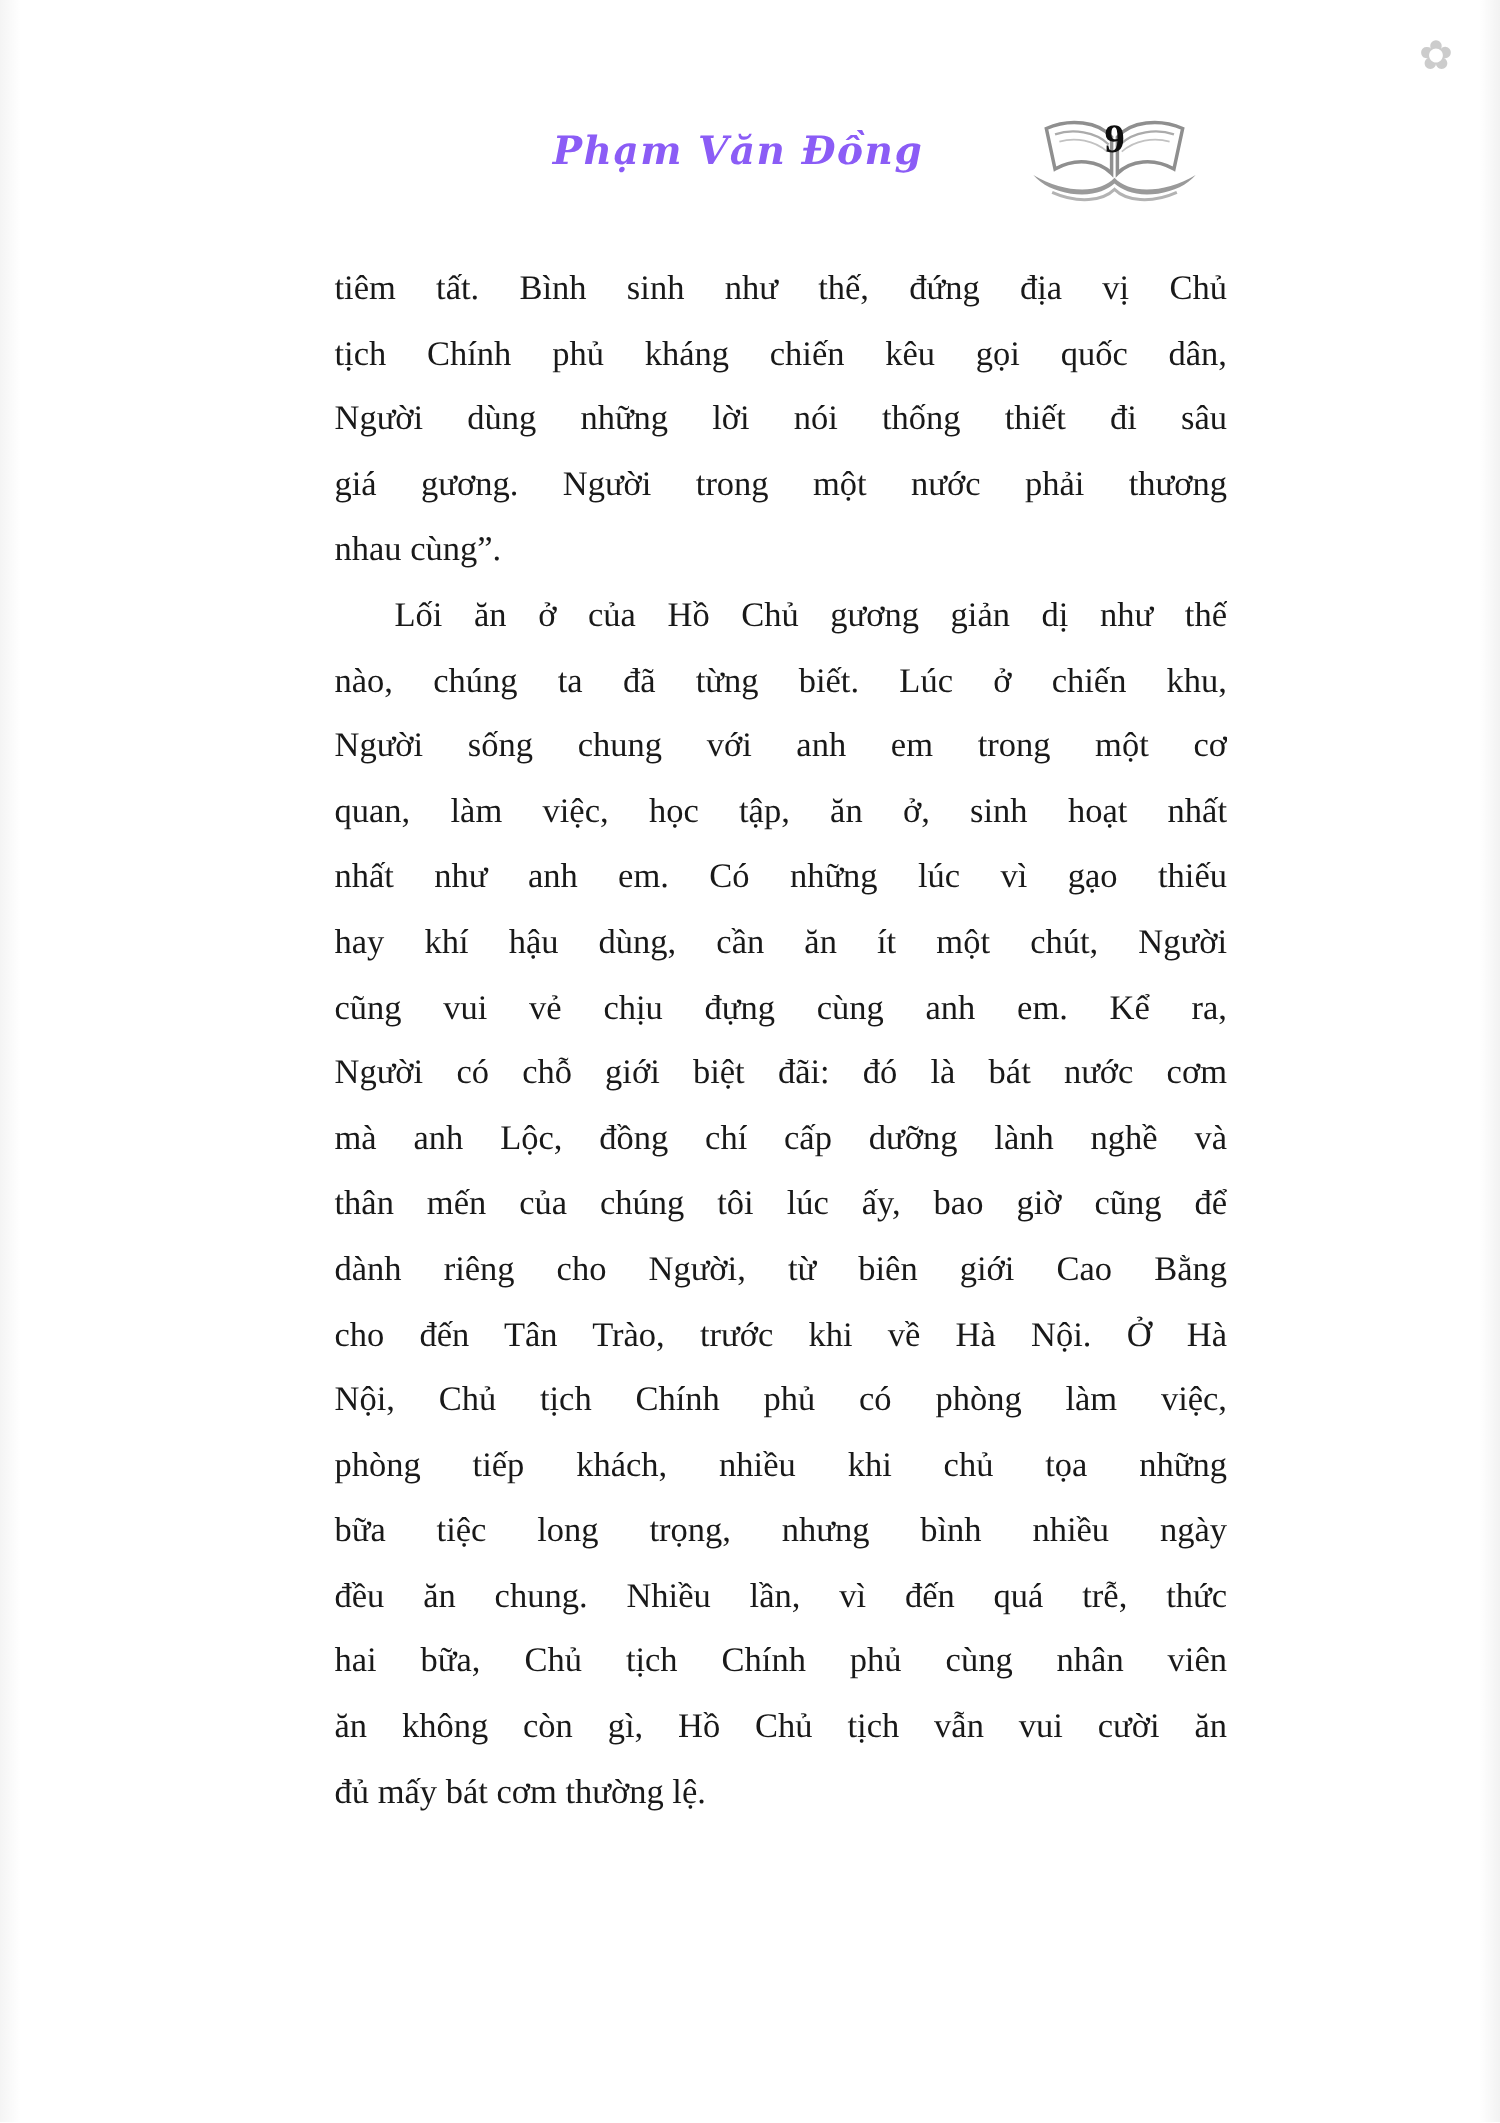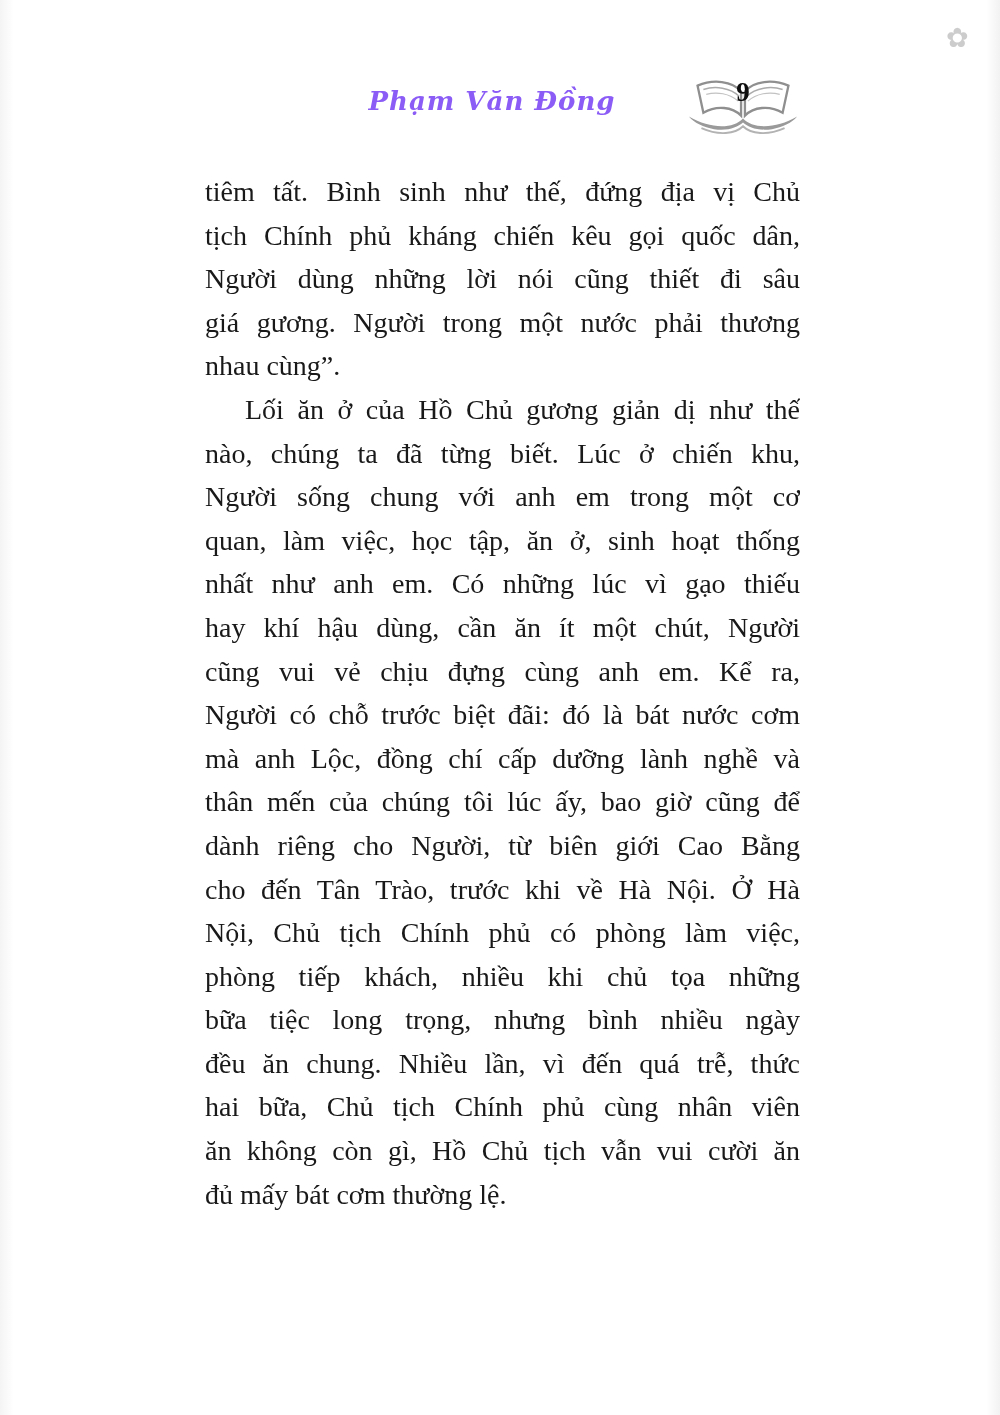--- a/index.html
+++ b/index.html
@@ -52,23 +52,23 @@
     left: 50%; top: 3px;
     transform: translateX(-50%);
     font-family: "Liberation Serif", serif;
     font-weight: 700;
     font-size: 27px;
     color: #0e0e0e;
   }
 
   .body-text {
     position: absolute;
-    left: 205px; top: 170px;
+    left: 223px; top: 170px;
     width: 595px;
-    font-size: 28px;
+    font-size: 23px;
     color: #191919;
   }
   .para { margin: 0; }
   .line {
     height: 43.6px;
     line-height: 43.6px;
     text-align: justify;
     text-align-last: justify;
     overflow: hidden;
   }
@@ -101,33 +101,33 @@
       <path d="M4 44 C26 57 50 57 60 46 C70 57 94 57 116 44 C110 51 101 55 90 57 C75 59 66 55 60 50 C54 55 45 59 30 57 C19 55 10 51 4 44 Z" fill="#9a9a9a"></path>
       <path d="M17 56 C35 64 52 62 60 54 C68 62 85 64 103 56" fill="none" stroke="#b3b3b3" stroke-width="2"></path>
     </svg>
     <div class="pagenum">9</div>
   </div>
 
   <div class="body-text">
       <div class="para">
         <div class="line">tiêm tất. Bình sinh như thế, đứng địa vị Chủ</div>
         <div class="line">tịch Chính phủ kháng chiến kêu gọi quốc dân,</div>
-        <div class="line">Người dùng những lời nói cũng thiết đi sâu</div>
+        <div class="line">Người dùng những lời nói thống thiết đi sâu</div>
         <div class="line">giá gương. Người trong một nước phải thương</div>
         <div class="line last">nhau cùng”.</div>
       </div>
       <div class="para">
         <div class="line indent">Lối ăn ở của Hồ Chủ gương giản dị như thế</div>
         <div class="line">nào, chúng ta đã từng biết. Lúc ở chiến khu,</div>
         <div class="line">Người sống chung với anh em trong một cơ</div>
-        <div class="line">quan, làm việc, học tập, ăn ở, sinh hoạt thống</div>
+        <div class="line">quan, làm việc, học tập, ăn ở, sinh hoạt nhất</div>
         <div class="line">nhất như anh em. Có những lúc vì gạo thiếu</div>
         <div class="line">hay khí hậu dùng, cần ăn ít một chút, Người</div>
         <div class="line">cũng vui vẻ chịu đựng cùng anh em. Kể ra,</div>
-        <div class="line">Người có chỗ trước biệt đãi: đó là bát nước cơm</div>
+        <div class="line">Người có chỗ giới biệt đãi: đó là bát nước cơm</div>
         <div class="line">mà anh Lộc, đồng chí cấp dưỡng lành nghề và</div>
         <div class="line">thân mến của chúng tôi lúc ấy, bao giờ cũng để</div>
         <div class="line">dành riêng cho Người, từ biên giới Cao Bằng</div>
         <div class="line">cho đến Tân Trào, trước khi về Hà Nội. Ở Hà</div>
         <div class="line">Nội, Chủ tịch Chính phủ có phòng làm việc,</div>
         <div class="line">phòng tiếp khách, nhiều khi chủ tọa những</div>
         <div class="line">bữa tiệc long trọng, nhưng bình nhiều ngày</div>
         <div class="line">đều ăn chung. Nhiều lần, vì đến quá trễ, thức</div>
         <div class="line">hai bữa, Chủ tịch Chính phủ cùng nhân viên</div>
         <div class="line">ăn không còn gì, Hồ Chủ tịch vẫn vui cười ăn</div>

